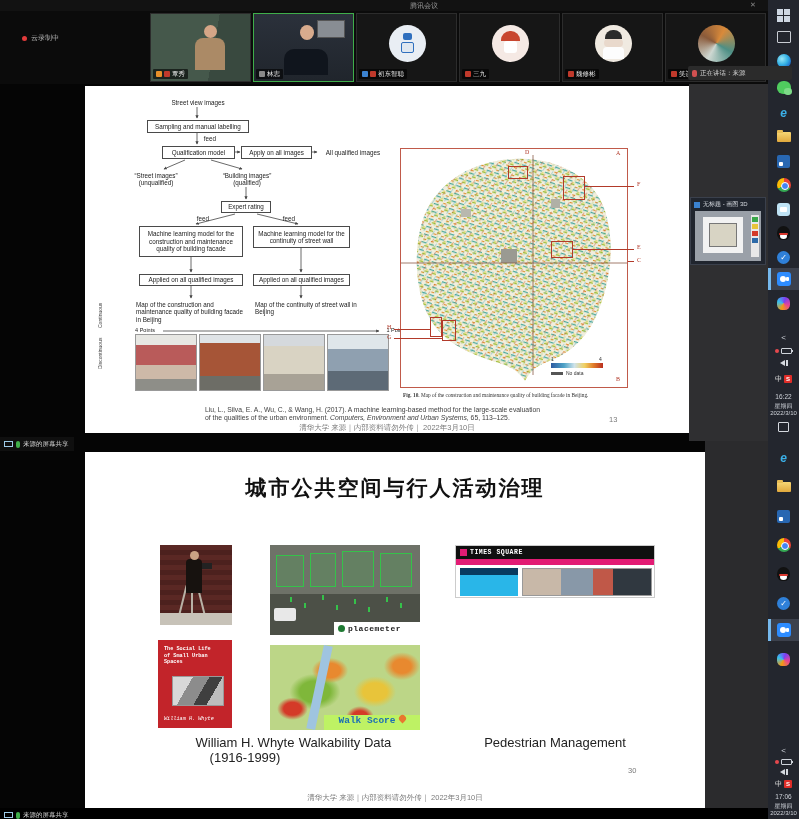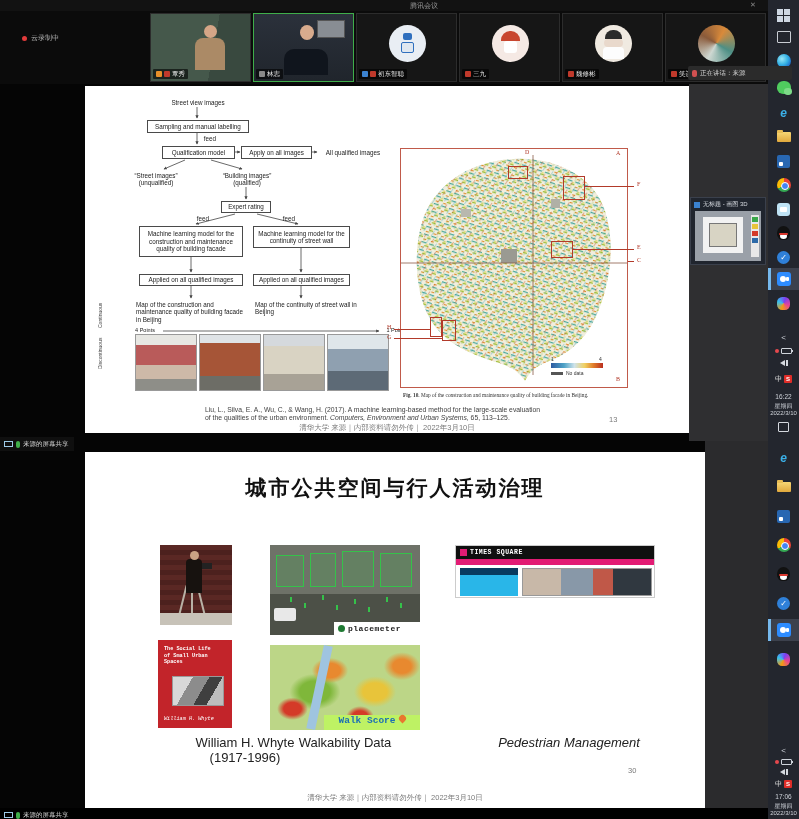--- a/index.html
+++ b/index.html
@@ -500,24 +500,24 @@
       </div>
       <div class="nav"></div>
       <div class="panel">
           <div class="ph"></div>
         </div>
       <div class="photo"></div>
     </div>
 
 
     <div class="cap2" style="left:60px;top:283px;width:200px;">
-      <span>William H. Whyte</span><br><span>(1917-1996)</span>
+      <span>William H. Whyte</span><br><span>(1916-1999)</span>
     </div>
     <div class="cap2" style="left:200px;top:283px;width:120px;">Walkability Data</div>
-    <div class="cap2" style="left:374px;top:283px;width:220px;font-style:italic;">Pedestrian Management</div>
+    <div class="cap2" style="left:360px;top:283px;width:220px;">Pedestrian Management</div>
 
     <div class="sfooter" style="top:341px;">清华大学 来源｜内部资料请勿外传｜ 2022年3月10日</div>
     <div class="pagenum" style="left:543px;top:314px;">30</div>
   </div>
 
   <div class="sharebar" style="left:0;top:437px;">
     <div class="mon"></div>
     <div class="mic"></div>
     <div class="tx">来源的屏幕共享</div>
   </div>

